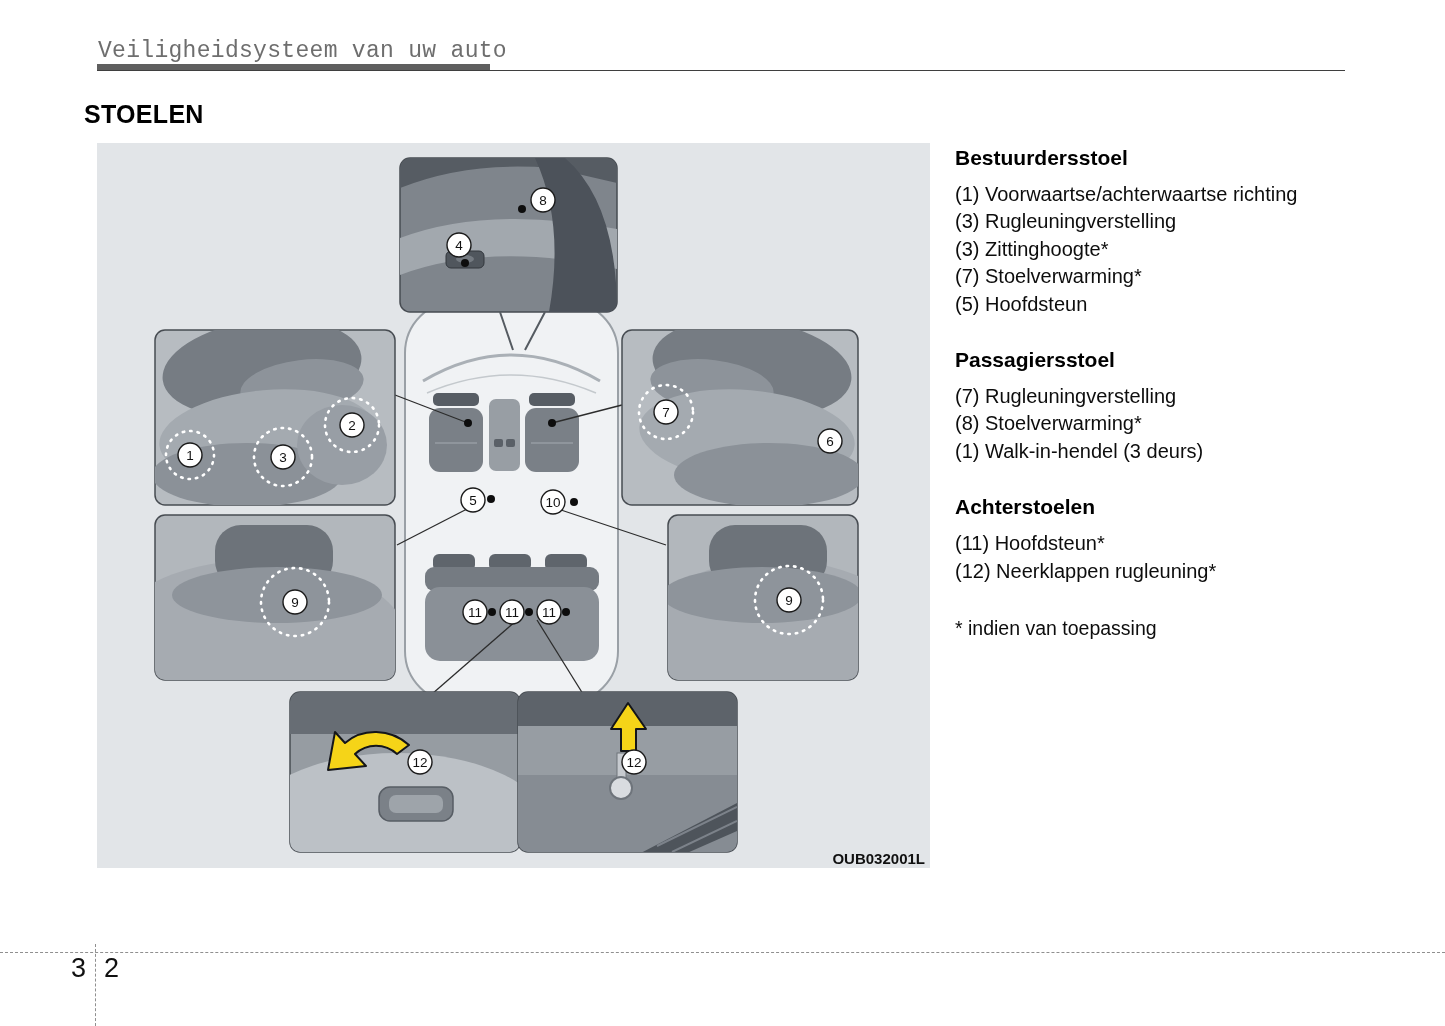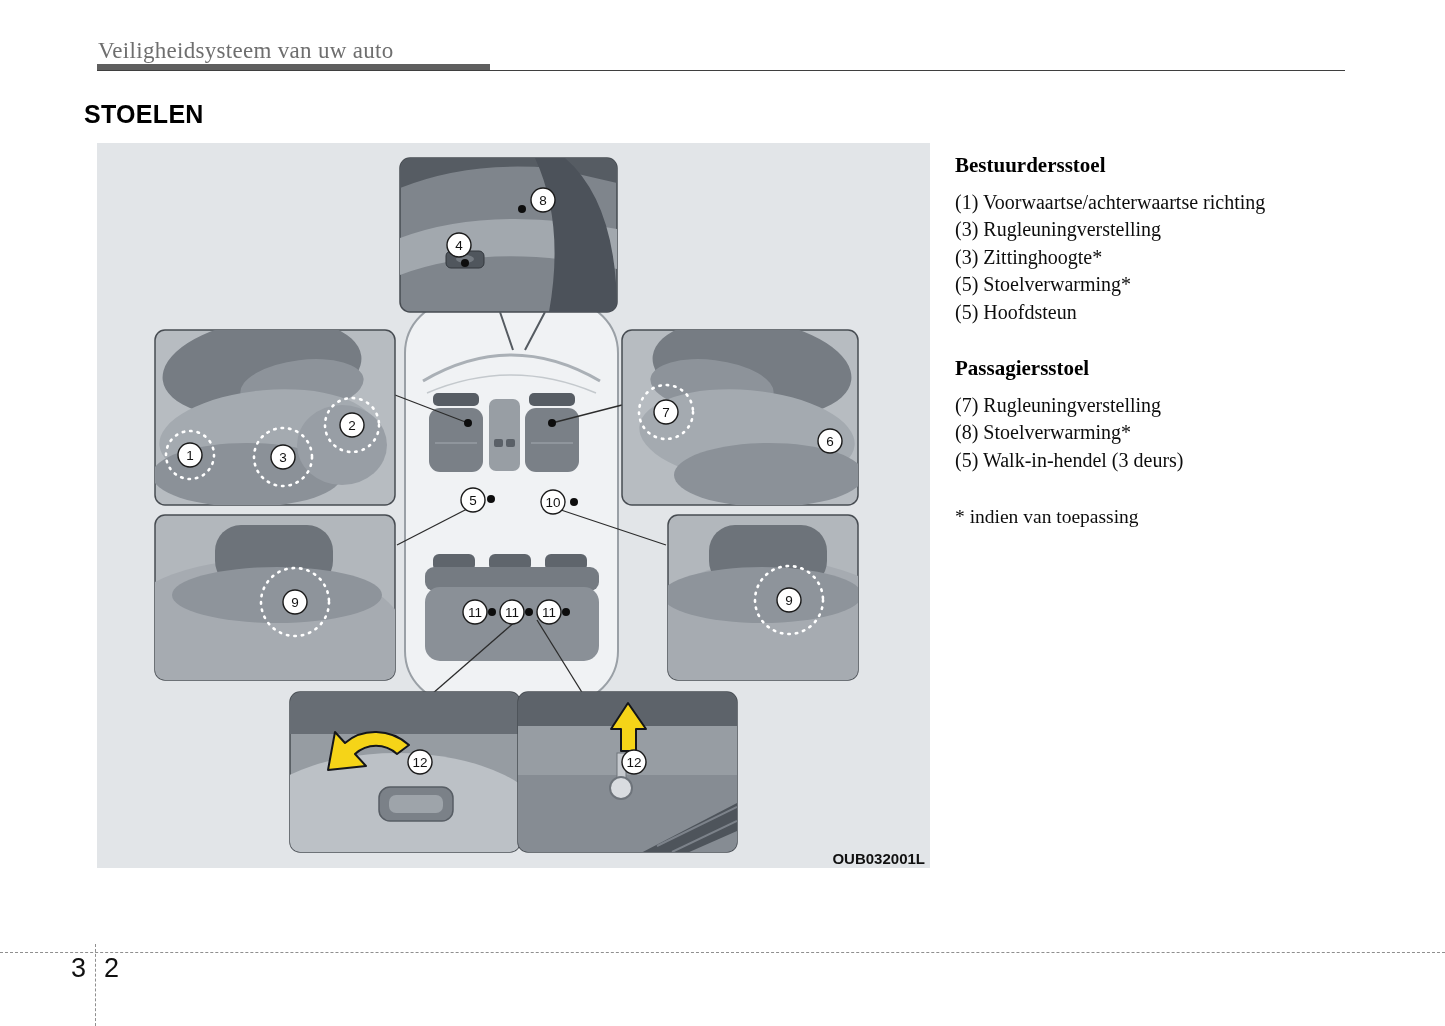--- a/index.html
+++ b/index.html
@@ -5,21 +5,21 @@
   * { margin:0; padding:0; box-sizing:border-box; }
   html,body { background:#ffffff; }
   body {
     width:1445px; height:1026px; position:relative; overflow:hidden;
     font-family:"Liberation Sans", sans-serif; color:#111;
   }
 
   
   .page-header {
     position:absolute; left:98px; top:38px;
-    font-family:Liberation Serif, serif; font-size:23px; color:#6e6e6e;
+    font-family:Liberation Mono, monospace; font-size:23px; color:#6e6e6e;
     letter-spacing:.3px;
   }
   .rule-thin {
     position:absolute; left:97px; top:70px; width:1248px; height:0;
     border-top:1.6px solid #3f3f3f;
   }
   .rule-thick {
     position:absolute; left:97px; top:64px; width:393px; height:7px;
     background:#5f5f5f;
   }
@@ -43,21 +43,21 @@
   .callout text {
     font-family:"Liberation Sans", sans-serif; font-size:13.5px; fill:#111;
     text-anchor:middle;
   }
   .yellow-arrow { fill:#f5d418; stroke:#14161a; stroke-width:2; stroke-linejoin:round; }
   .figure-code {
     font-family:"Liberation Sans", sans-serif; font-size:15px; font-weight:bold; fill:#111;
   }
 
   
-  .info { position:absolute; left:955px; top:153px; width:430px;font-family:Liberation Serif, serif; }
+  .info { position:absolute; left:955px; top:146px; width:430px; }
   .info h3 { font-size:21px; font-weight:bold; margin:30px 0 11px; color:#000; }
   .info section:first-child h3 { margin-top:0; }
   .info ul { list-style:none; }
   .info li { font-size:20px; line-height:27.4px; color:#0d0d0d; }
   .footnote { font-size:19.5px; margin-top:32px; color:#0d0d0d; }
 
   
   .dashline {
     position:absolute; left:0; top:952px; width:1445px; height:0;
     border-top:1.6px dashed #8f8f8f;
@@ -310,30 +310,37 @@
   </svg>
 </div>
 
 <aside class="info">
   <section>
     <h3>Bestuurdersstoel</h3>
     <ul>
       <li>(1) Voorwaartse/achterwaartse richting</li>
       <li>(3) Rugleuningverstelling</li>
       <li>(3) Zittinghoogte*</li>
-      <li>(5) Stoelverwarming*</li>
+      <li>(7) Stoelverwarming*</li>
       <li>(5) Hoofdsteun</li>
     </ul>
   </section>
   <section>
     <h3>Passagiersstoel</h3>
     <ul>
       <li>(7) Rugleuningverstelling</li>
       <li>(8) Stoelverwarming*</li>
-      <li>(5) Walk-in-hendel (3 deurs)</li>
+      <li>(1) Walk-in-hendel (3 deurs)</li>
+    </ul>
+  </section>
+  <section>
+    <h3>Achterstoelen</h3>
+    <ul>
+      <li>(11) Hoofdsteun*</li>
+      <li>(12) Neerklappen rugleuning*</li>
     </ul>
   </section>
   <p class="footnote">* indien van toepassing</p>
 </aside>
 
 <div class="dashline"></div>
 <div class="vdash"></div>
 <div class="pagenum chapter">3</div>
 <div class="pagenum page">2</div>
 

